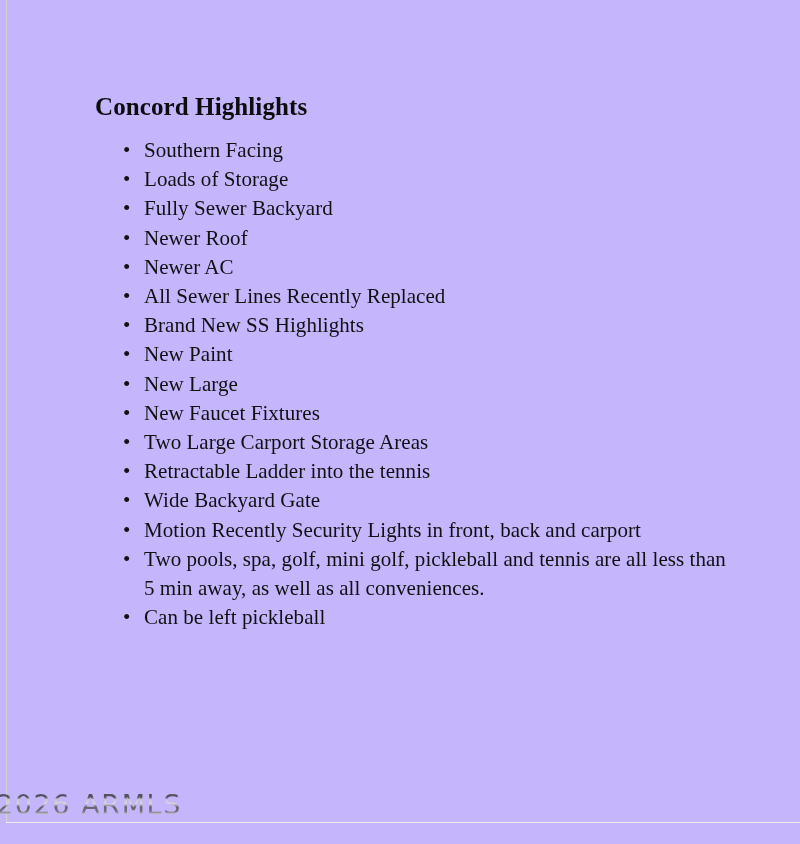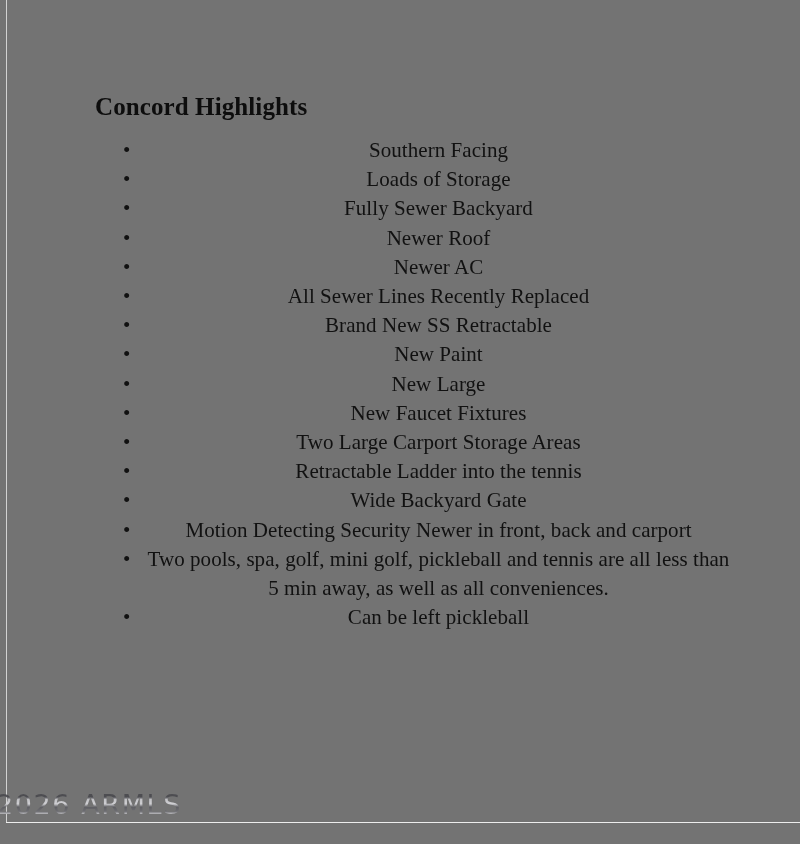--- a/index.html
+++ b/index.html
@@ -14,21 +14,21 @@
     color: #141414;
     overflow: hidden;
     position: relative;
     -webkit-font-smoothing: antialiased;
   }
 
   
   .page {
     position: absolute;
     inset: 0;
-    background: #737373;
+    background: #c4b5fd;
   }
   .edge-rule-left {
     position: absolute;
     left: 6px;
     top: 0;
     width: 1px;
     height: 823px;
     background: #d2d2d2;
   }
   .edge-rule-bottom {
@@ -74,21 +74,20 @@
     left: 0;
     top: 0;
     width: 13px;
     font-size: 21px;
     line-height: 29.2px;
     text-align: left;
     color: #111111;
   }
   .highlight-item .item-text {
     display: block;
-    text-align: center;
   }
 
   .watermark {
     position: absolute;
     left: -4px;
     top: 789px;
     font-size: 27px;
     font-family: "DejaVu Sans", sans-serif;
     letter-spacing: 1.6px;
     color: #b9b9bd;
@@ -136,21 +135,21 @@
     <li class="highlight-item">
       <span class="bullet-glyph">•</span>
       <span class="item-text">Newer AC</span>
     </li>
     <li class="highlight-item">
       <span class="bullet-glyph">•</span>
       <span class="item-text">All Sewer Lines Recently Replaced</span>
     </li>
     <li class="highlight-item">
       <span class="bullet-glyph">•</span>
-      <span class="item-text">Brand New SS Retractable</span>
+      <span class="item-text">Brand New SS Highlights</span>
     </li>
     <li class="highlight-item">
       <span class="bullet-glyph">•</span>
       <span class="item-text">New Paint</span>
     </li>
     <li class="highlight-item">
       <span class="bullet-glyph">•</span>
       <span class="item-text">New Large</span>
     </li>
     <li class="highlight-item">
@@ -164,21 +163,21 @@
     <li class="highlight-item">
       <span class="bullet-glyph">•</span>
       <span class="item-text">Retractable Ladder into the tennis</span>
     </li>
     <li class="highlight-item">
       <span class="bullet-glyph">•</span>
       <span class="item-text">Wide Backyard Gate</span>
     </li>
     <li class="highlight-item">
       <span class="bullet-glyph">•</span>
-      <span class="item-text">Motion Detecting Security Newer in front, back and carport</span>
+      <span class="item-text">Motion Recently Security Lights in front, back and carport</span>
     </li>
     <li class="highlight-item">
       <span class="bullet-glyph">•</span>
       <span class="item-text">Two pools, spa, golf, mini golf, pickleball and tennis are all less than 5 min away, as well as all conveniences.</span>
     </li>
     <li class="highlight-item">
       <span class="bullet-glyph">•</span>
       <span class="item-text">Can be left pickleball</span>
     </li>
   </ul>

